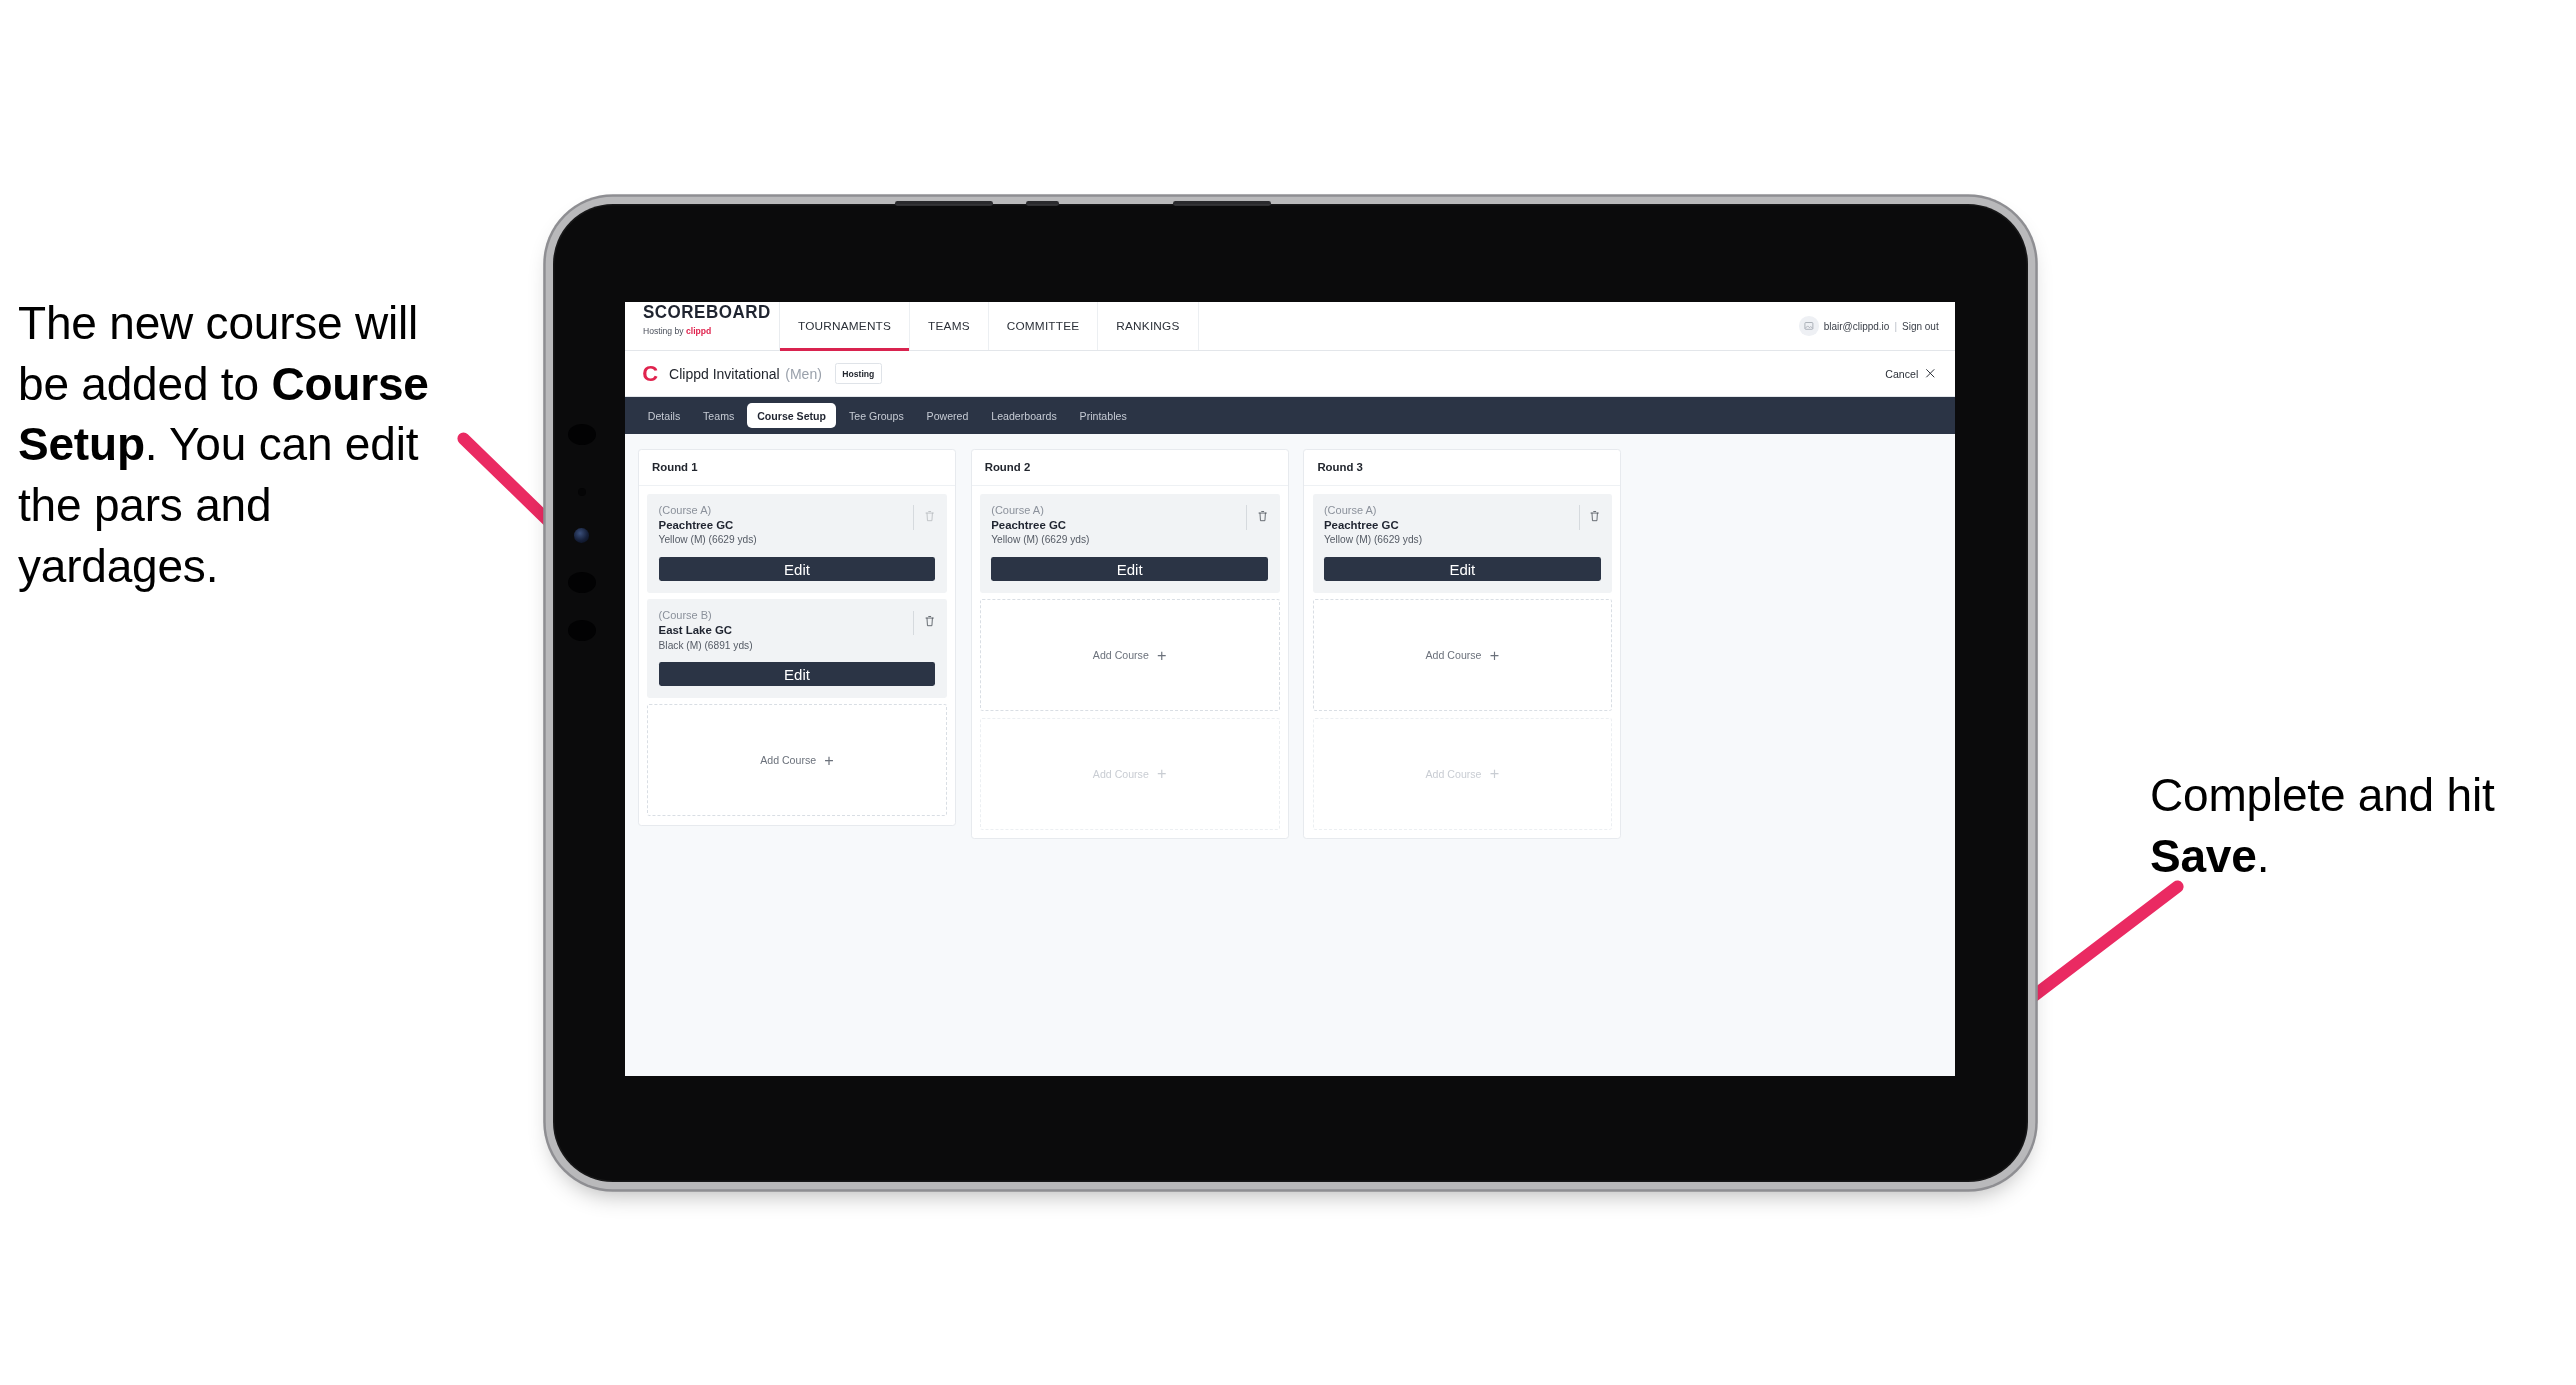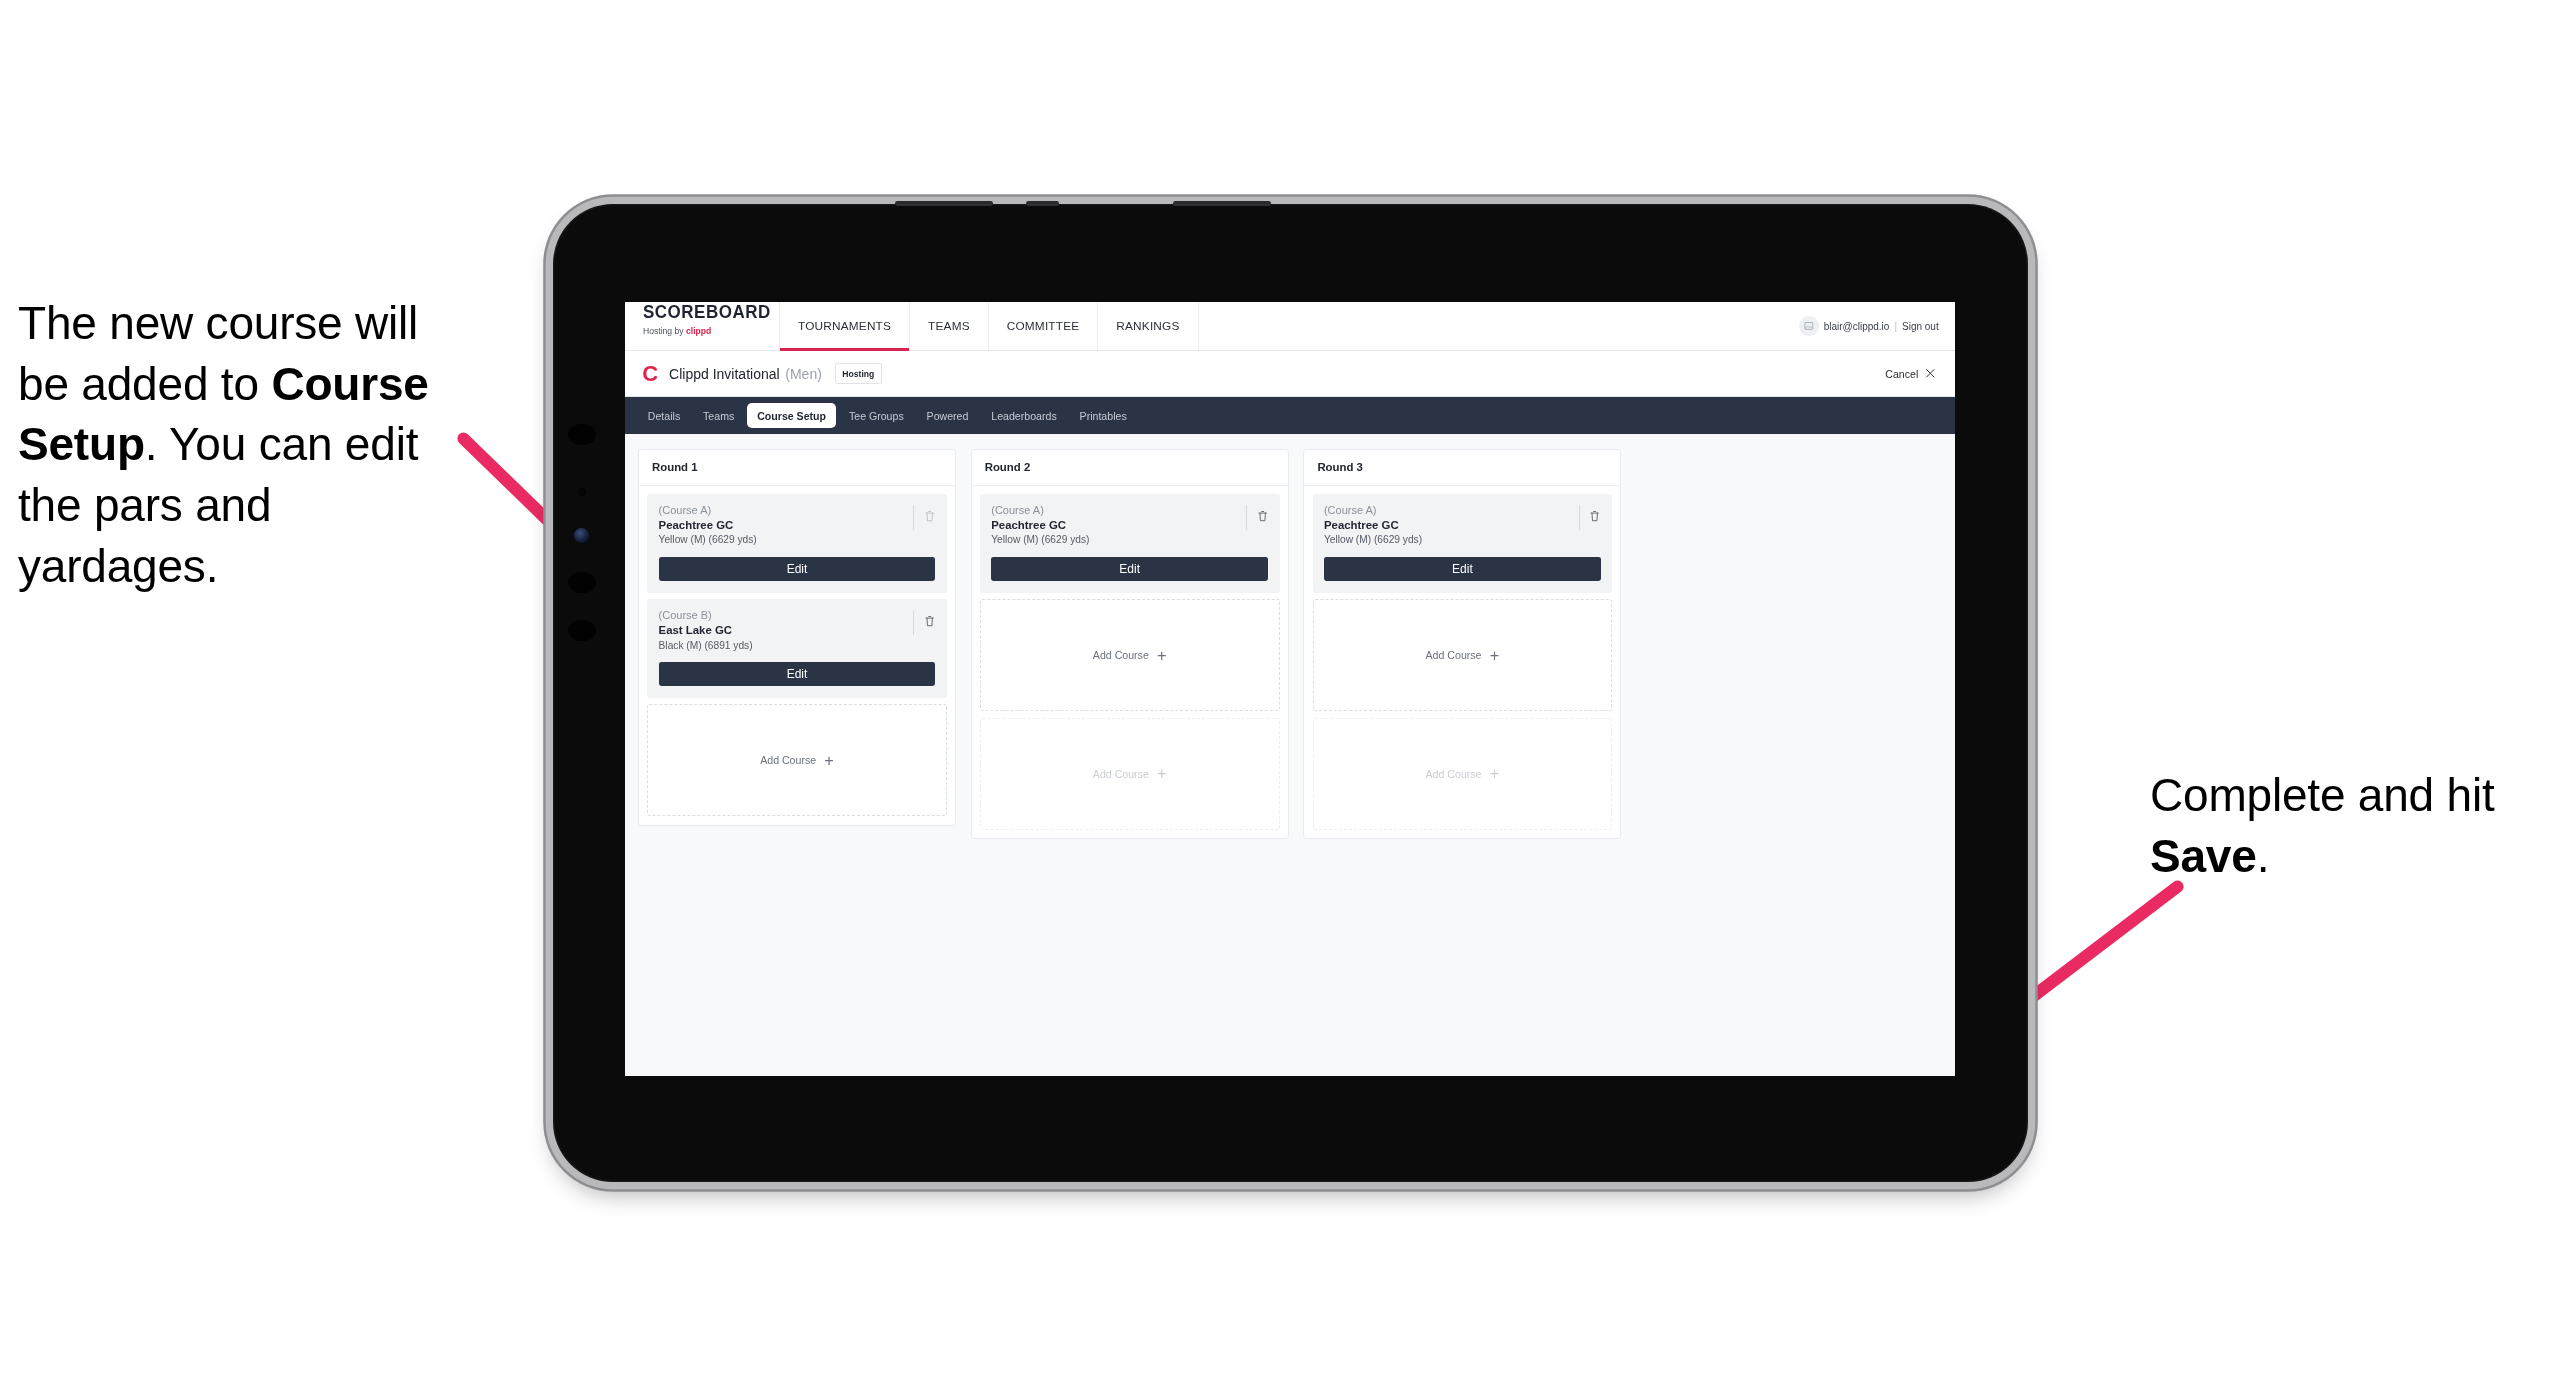--- a/index.html
+++ b/index.html
@@ -165,21 +165,21 @@
   .ctee{ font-size:10.2px; color:#555b65; margin-top:3.3px; }
   .cdel{
     display:flex; align-items:center; gap:9.8px; padding-top:1.6px;
   }
   .cdel .vline{ width:0.8px; height:24.5px; background:#d6dade; }
   .trash{ cursor:pointer; }
   .trash.faded{ opacity:.35; }
   .editbtn{
     margin-top:11.4px; background:#2b3445; color:#fff; border:none;
     border-radius:2.4px; height:24.5px; width:100%;
-    font-size:12px; font-family:"Liberation Sans", sans-serif;
+    font-size:15px; font-family:"Liberation Sans", sans-serif;
     cursor:pointer;
   }
 
   .addbox{
     border:0.8px dashed #d9dee4; border-radius:2.4px; background:#fff;
     height:112px; display:flex; align-items:center; justify-content:center;
     gap:8.2px; font-size:10.6px; color:#6b717b; cursor:pointer;
   }
   .addbox.faded{ color:#c9cdd3; border-color:#eceff2; }
   .addbox .plus{ font-size:16.3px; line-height:1; font-weight:300; }

